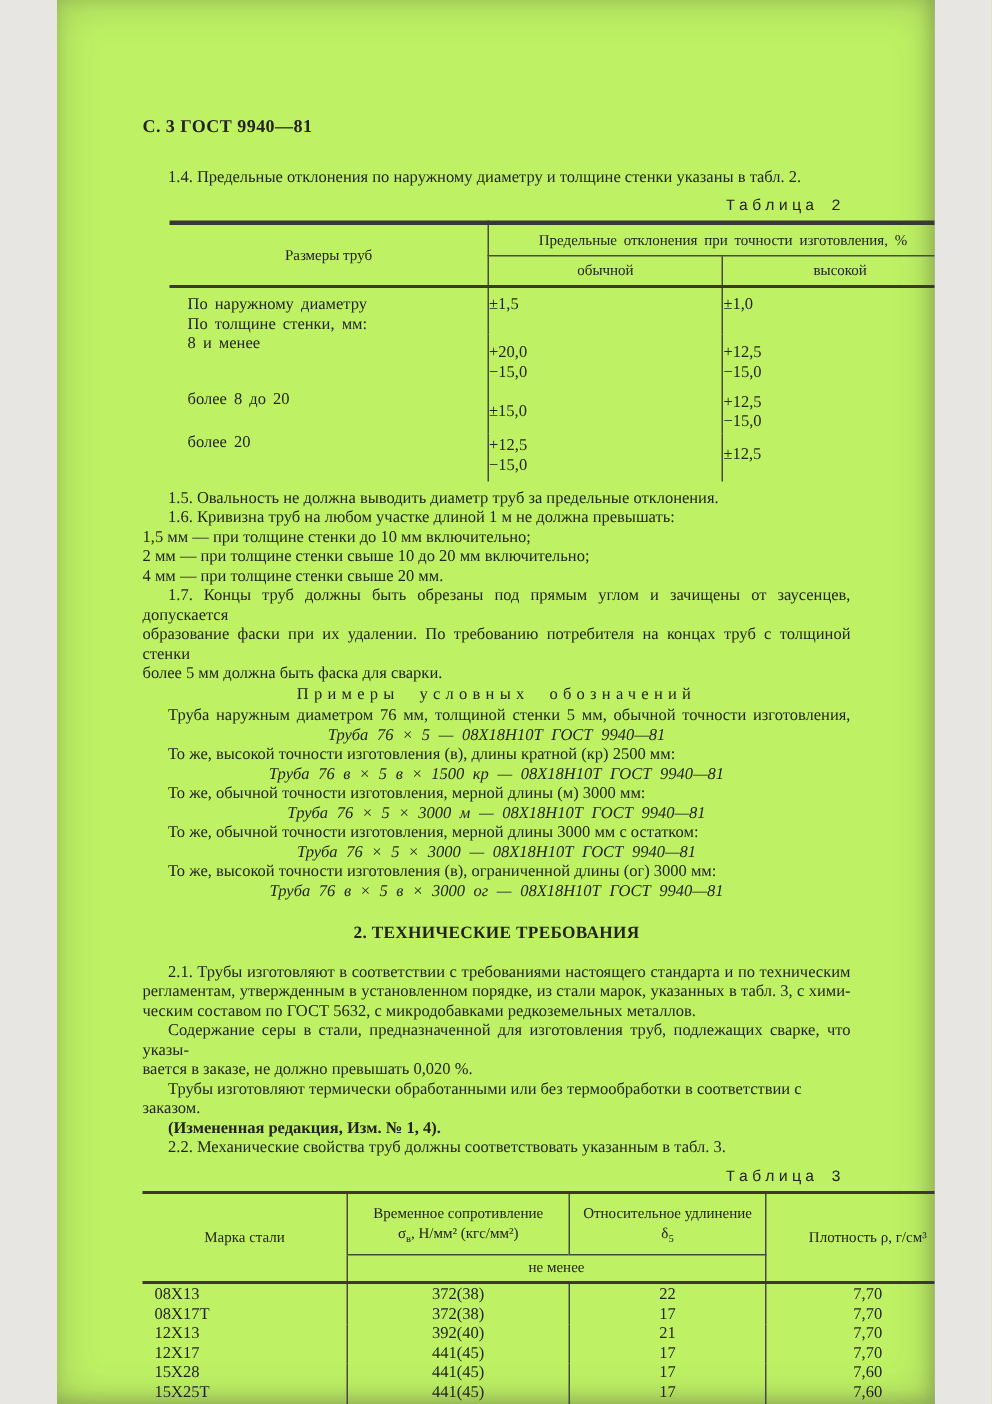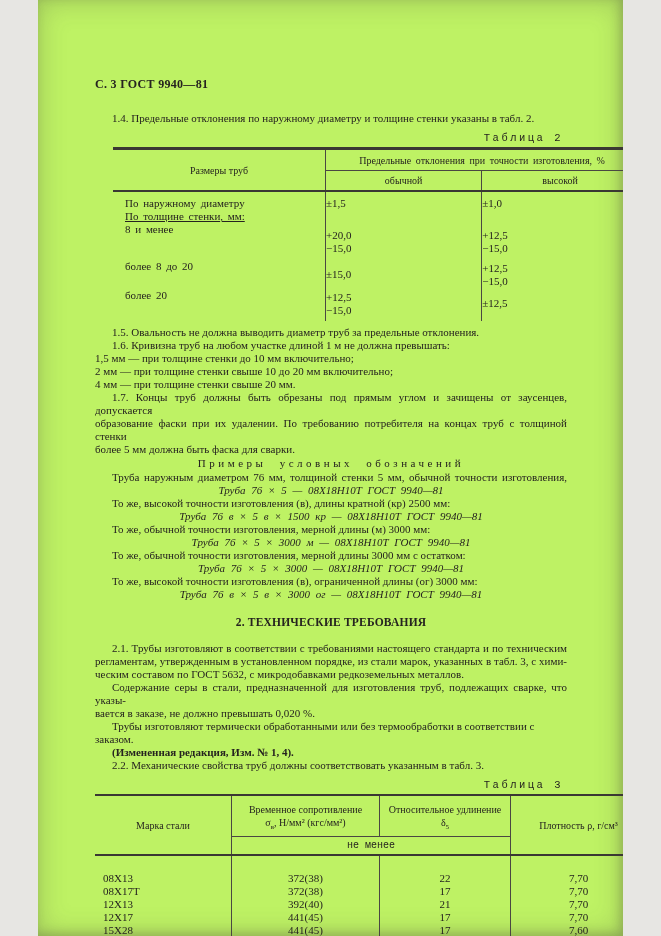--- a/index.html
+++ b/index.html
@@ -31,36 +31,36 @@
   .t2 th{font-size:10px;text-align:center;vertical-align:middle;}
   .t2 .t2c1{width:212px;}
   .t2 .t2dev{height:20px;border-left:1px solid #4a4842;border-bottom:1px solid #4a4842;word-spacing:2px;}
   .t2 .t2n{height:19px;width:158px;border-left:1px solid #4a4842;}
   .t2 .t2h{width:155px;border-left:1px solid #4a4842;}
   .t2 td{font-size:11px;vertical-align:top;}
   .t2 td.name{text-align:left;padding-left:12px;word-spacing:2px;}
   .t2 td.val{text-align:left;border-left:1px solid #4a4842;vertical-align:middle;white-space:pre-line;line-height:12.5px;}
   .t2 tr.r1 td{padding-top:5px;height:13px;}
   .t2 tr.r1 td.val{vertical-align:top;}
-  .t2 tr.r2 td{height:13px;text-decoration:underline;}
+  .t2 tr.r2 td{height:13px;}
   .t2 tr.r3 td{height:37px;}
   .t2 tr.r4 td{height:29px;}
   .t2 tr.r5 td{height:29px;padding-bottom:3px;}
   .t3{width:548px;border-top:2px solid #3a3833;}
   .t3 thead{border-bottom:2px solid #3a3833;}
   .t3 th{font-size:10px;text-align:center;vertical-align:middle;line-height:13px;}
   .t3 .t3c1{width:136px;}
   .t3 .t3c2{width:147px;height:40px;border-left:1px solid #4a4842;}
   .t3 .t3c3{width:130px;border-left:1px solid #4a4842;}
   .t3 .t3c4{width:135px;border-left:1px solid #4a4842;}
-  .t3 .t3min{height:17px;border-top:1px solid #4a4842;border-left:1px solid #4a4842;border-right:1px solid #4a4842;font-family:Liberation Mono, monospace;}
+  .t3 .t3min{height:17px;border-top:1px solid #4a4842;border-left:1px solid #4a4842;border-right:1px solid #4a4842;}
   .t3 td{font-size:11px;height:13px;vertical-align:middle;}
   .t3 td.mark{text-align:left;padding-left:8px;}
   .t3 td.num{text-align:center;border-left:1px solid #4a4842;}
-  .t3 tbody tr:first-child td{padding-top:16px;}
+  .t3 tbody tr:first-child td{padding-top:1px;}
   .t3 tbody tr:last-child td{padding-bottom:4px;}
   sub{font-size:7px;line-height:0;}
   .examples-title{text-align:center;letter-spacing:3.5px;word-spacing:7px;margin:1px 0;}
   .ex-code{text-align:center;font-style:italic;word-spacing:3px;}
   .sec-title{text-align:center;font-weight:bold;font-size:11.5px;margin:15px 0 13px 0;letter-spacing:0.2px;}
 </style>
 </head>
 <body>
 
 <div class="page">

